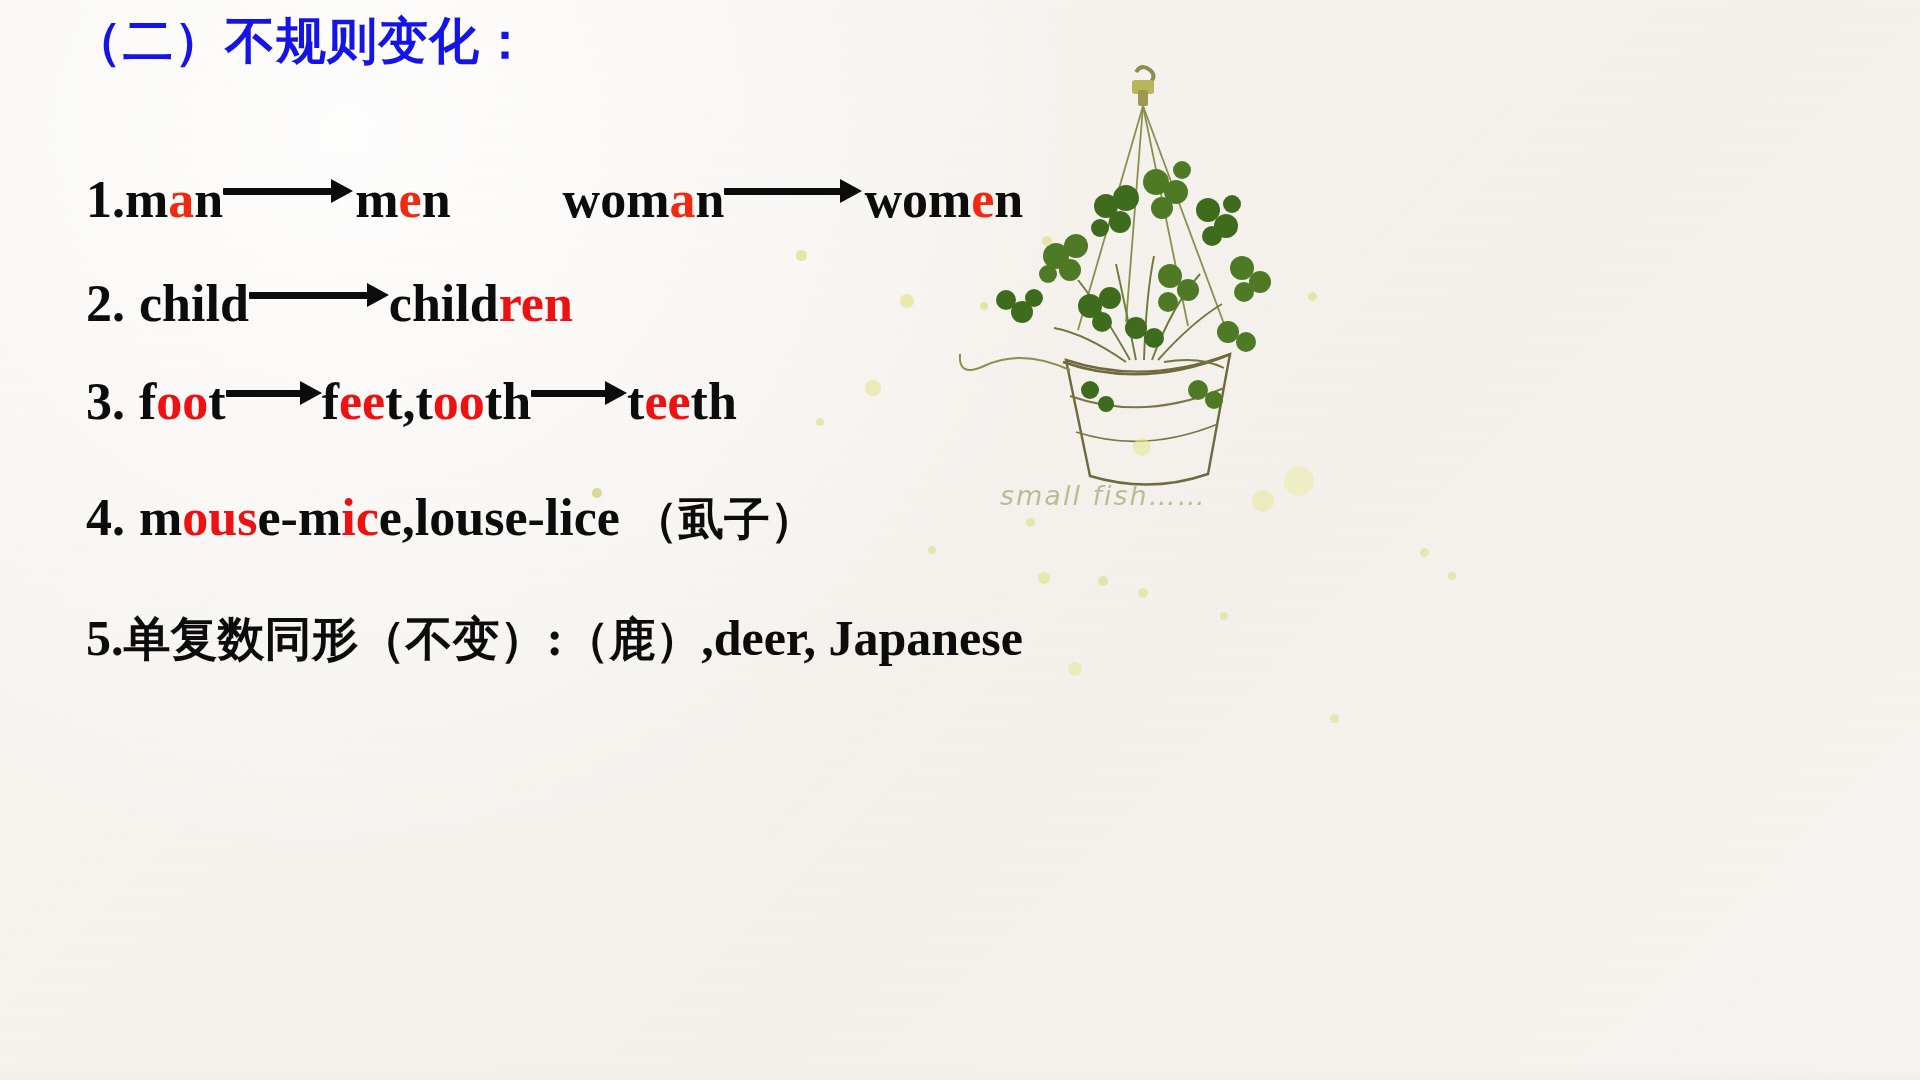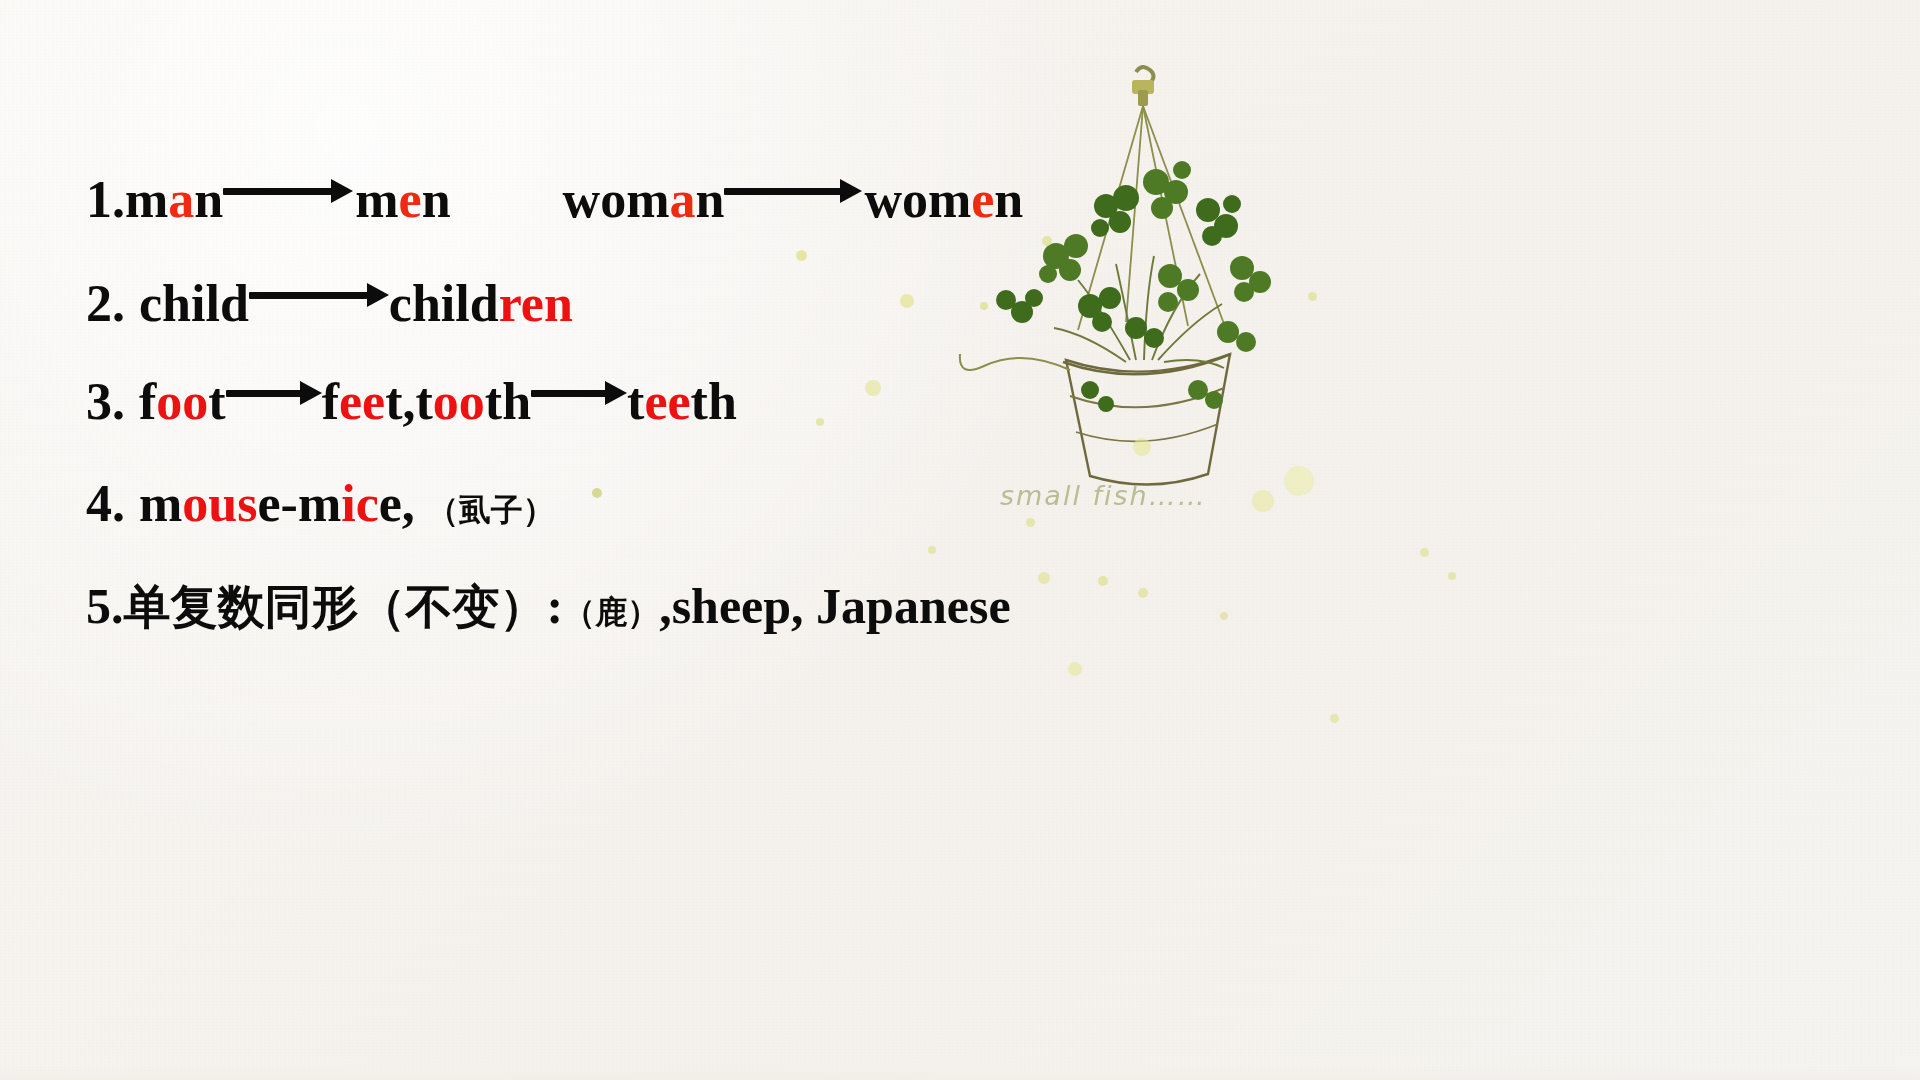--- a/index.html
+++ b/index.html
@@ -113,21 +113,21 @@
   #line-3 { font-size: 52px; margin-bottom: 34px; }
   #line-3 .arrow { width: 96px; }
   #line-3 .arrow .shaft { width: 80px; }
   #line-3 .arrow .head { left: 74px; }
 
   
   #line-4 { font-size: 52px; margin-bottom: 34px; }
   .cn-inline {
     font-family: "DejaVu Sans", sans-serif;
     font-weight: 700;
-    font-size: 32px;
+    font-size: 46px;
     margin-top: 24px;
   }
 
   
   #line-5 { font-size: 50px; }
   #line-5 .cn-lead {
     font-family: "DejaVu Sans", sans-serif;
     font-weight: 700;
     font-size: 47px;
   }
@@ -160,20 +160,21 @@
     pointer-events: none;
   }
 </style>
 </head>
 <body>
 
 <div id="slide">
 
   <div id="paper-texture"></div>
 
+  <div id="title">（二）不规则变化：</div>
 
   <div id="plant">
     <svg viewBox="0 0 430 480" xmlns="http://www.w3.org/2000/svg">
 
       <g>
         <path d="M206 12 q6 -9 14 -2 q7 6 0 13" fill="none" stroke="#8a8f4b" stroke-width="4"></path>
         <rect x="202" y="20" width="22" height="14" rx="3" fill="#b8b55c"></rect>
         <rect x="208" y="30" width="10" height="16" rx="2" fill="#9c9a4e"></rect>
       </g>
 
@@ -360,28 +361,29 @@
     </div>
 
     <div class="line" id="line-4">
       <span class="seg">4.</span>
       <span class="seg" style="width:14px"></span>
       <span class="seg">m</span>
         <span class="seg hl-deep">ous</span>
         <span class="seg">e-m</span>
         <span class="seg hl-deep">ic</span>
         <span class="seg">e,</span>
+      <span class="seg"> louse-lice</span>
       <span class="seg" style="width:12px"></span>
       <span class="seg cn-inline">（虱子）</span>
     </div>
 
     <div class="line" id="line-5">
       <span class="seg">5.</span>
       <span class="seg cn-lead">单复数同形（不变）</span>
         <span class="seg">: </span>
         <span class="seg cn-inline">（鹿）</span>
-        <span class="seg">,sheep, Japanese</span>
+        <span class="seg">,deer, Japanese</span>
     </div>
 
   </div>
 
   <div id="bottom-edge"></div>
 </div>
 
 </body></html>

